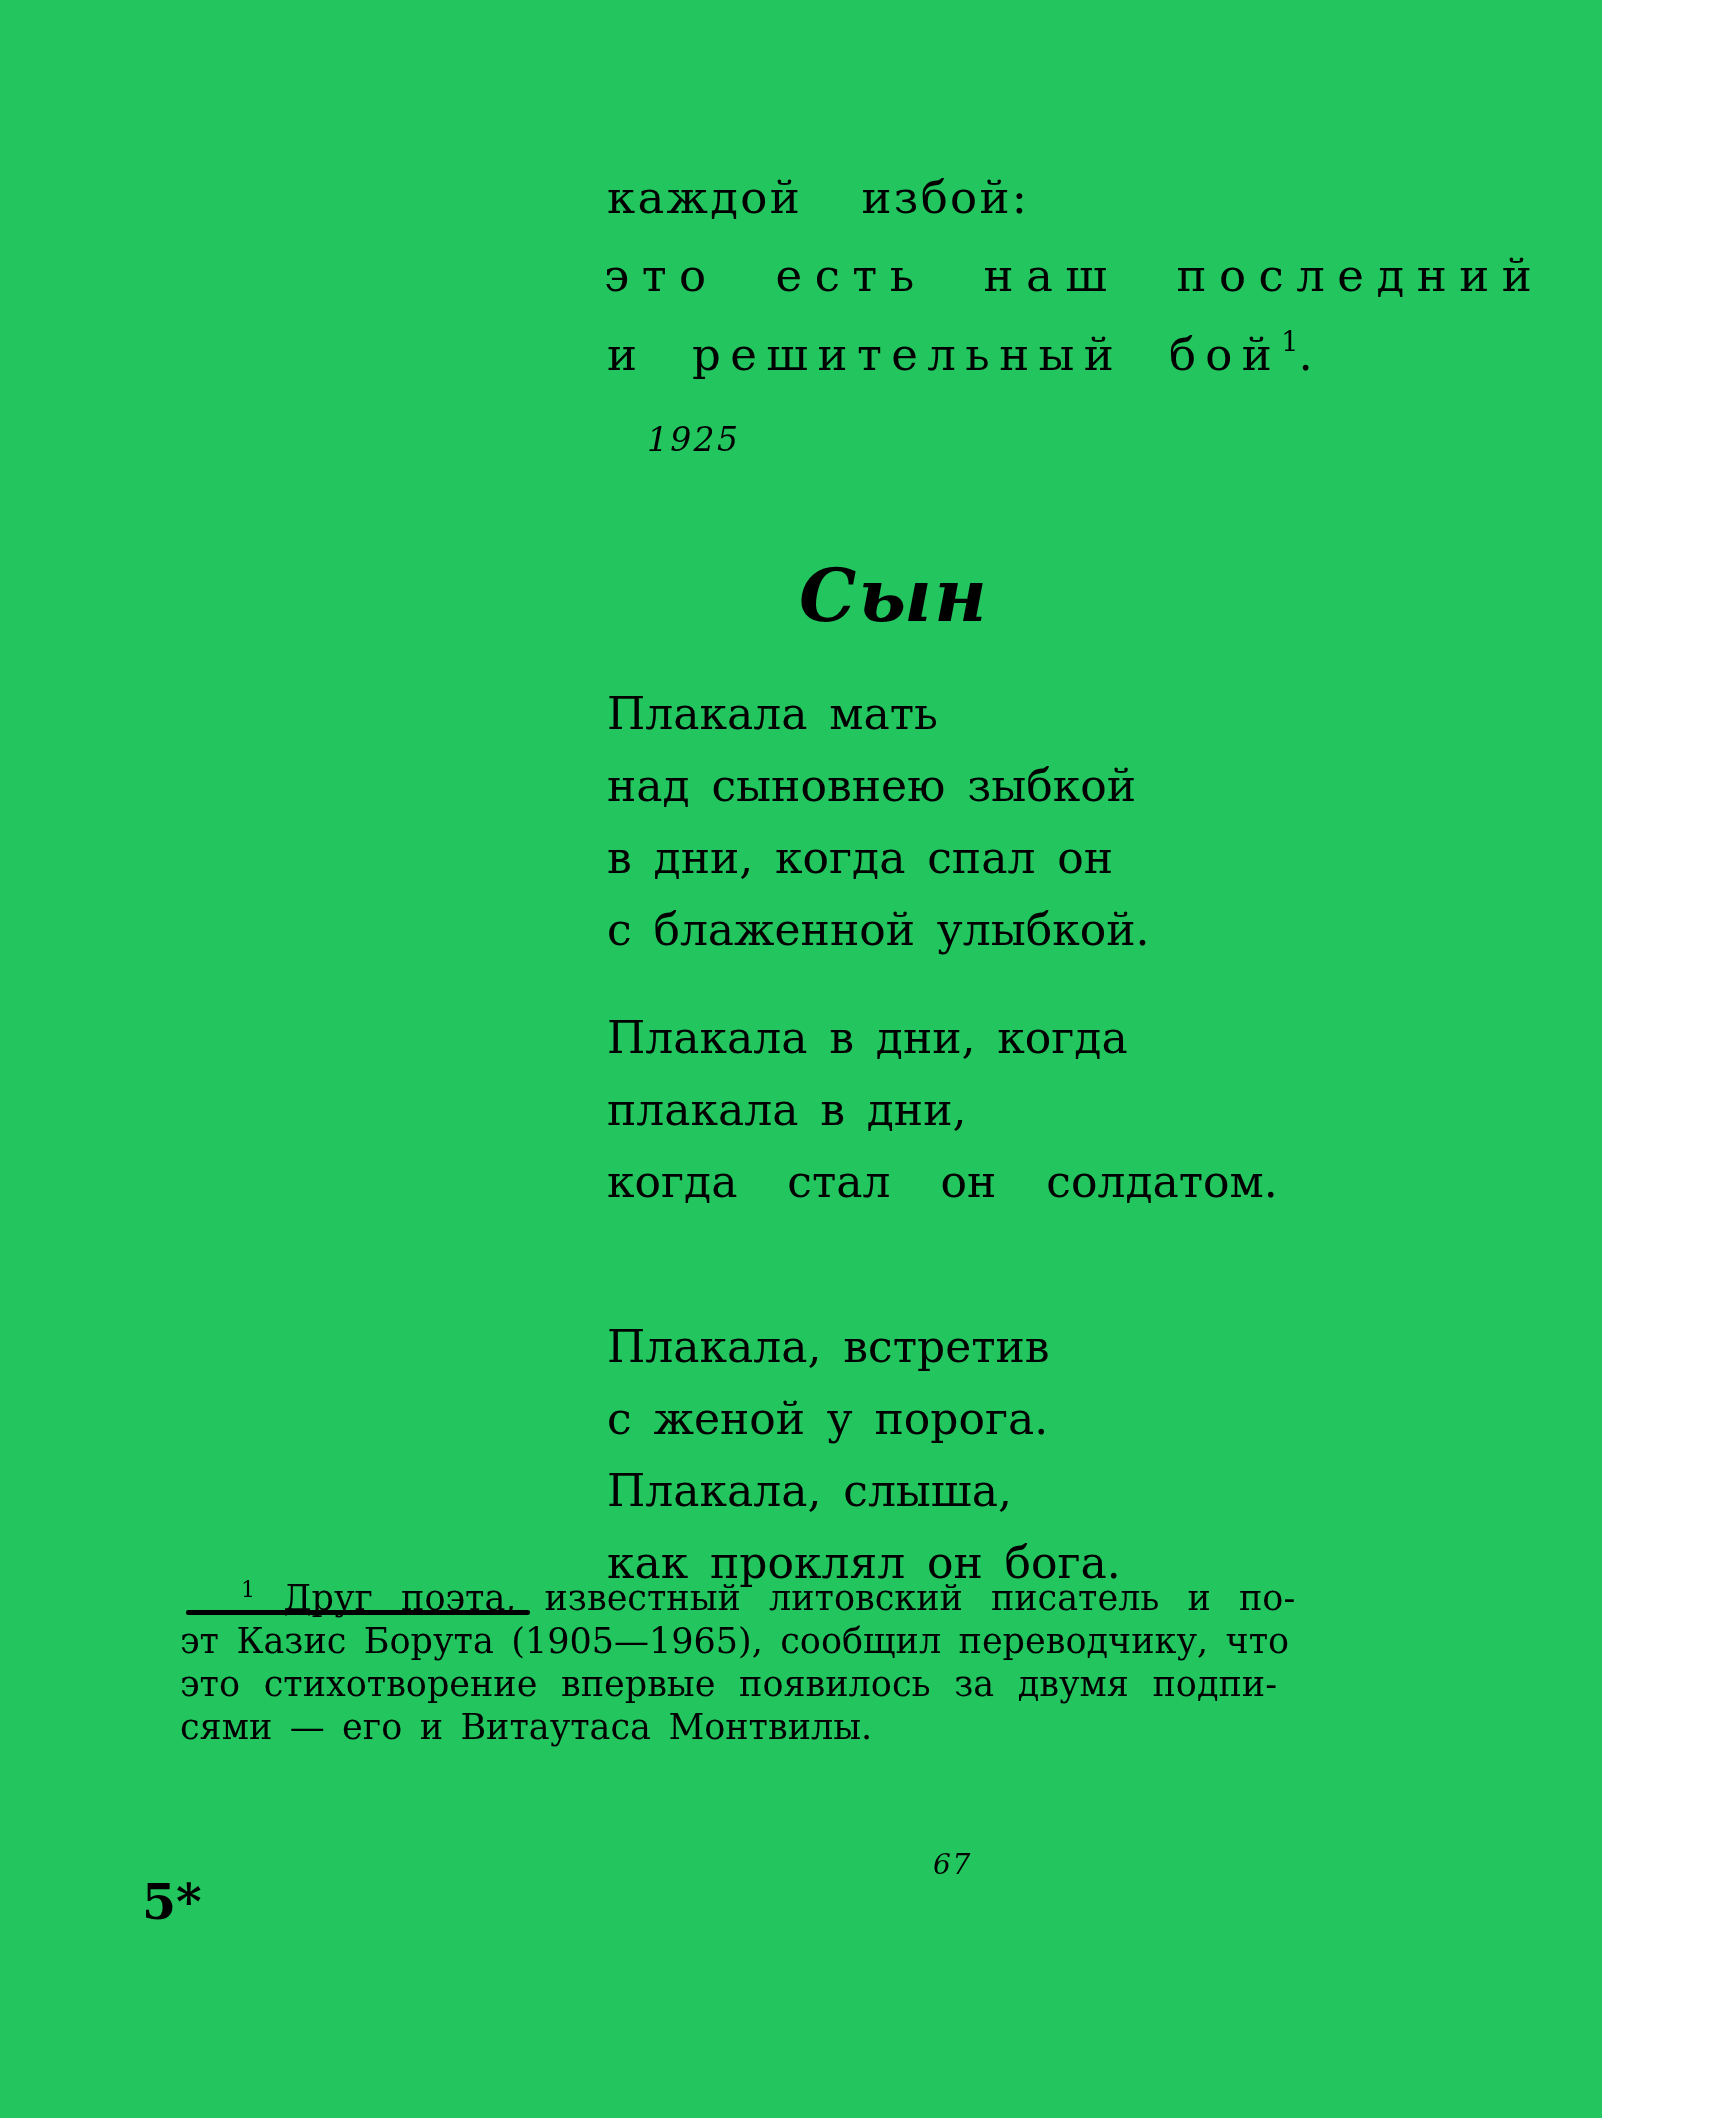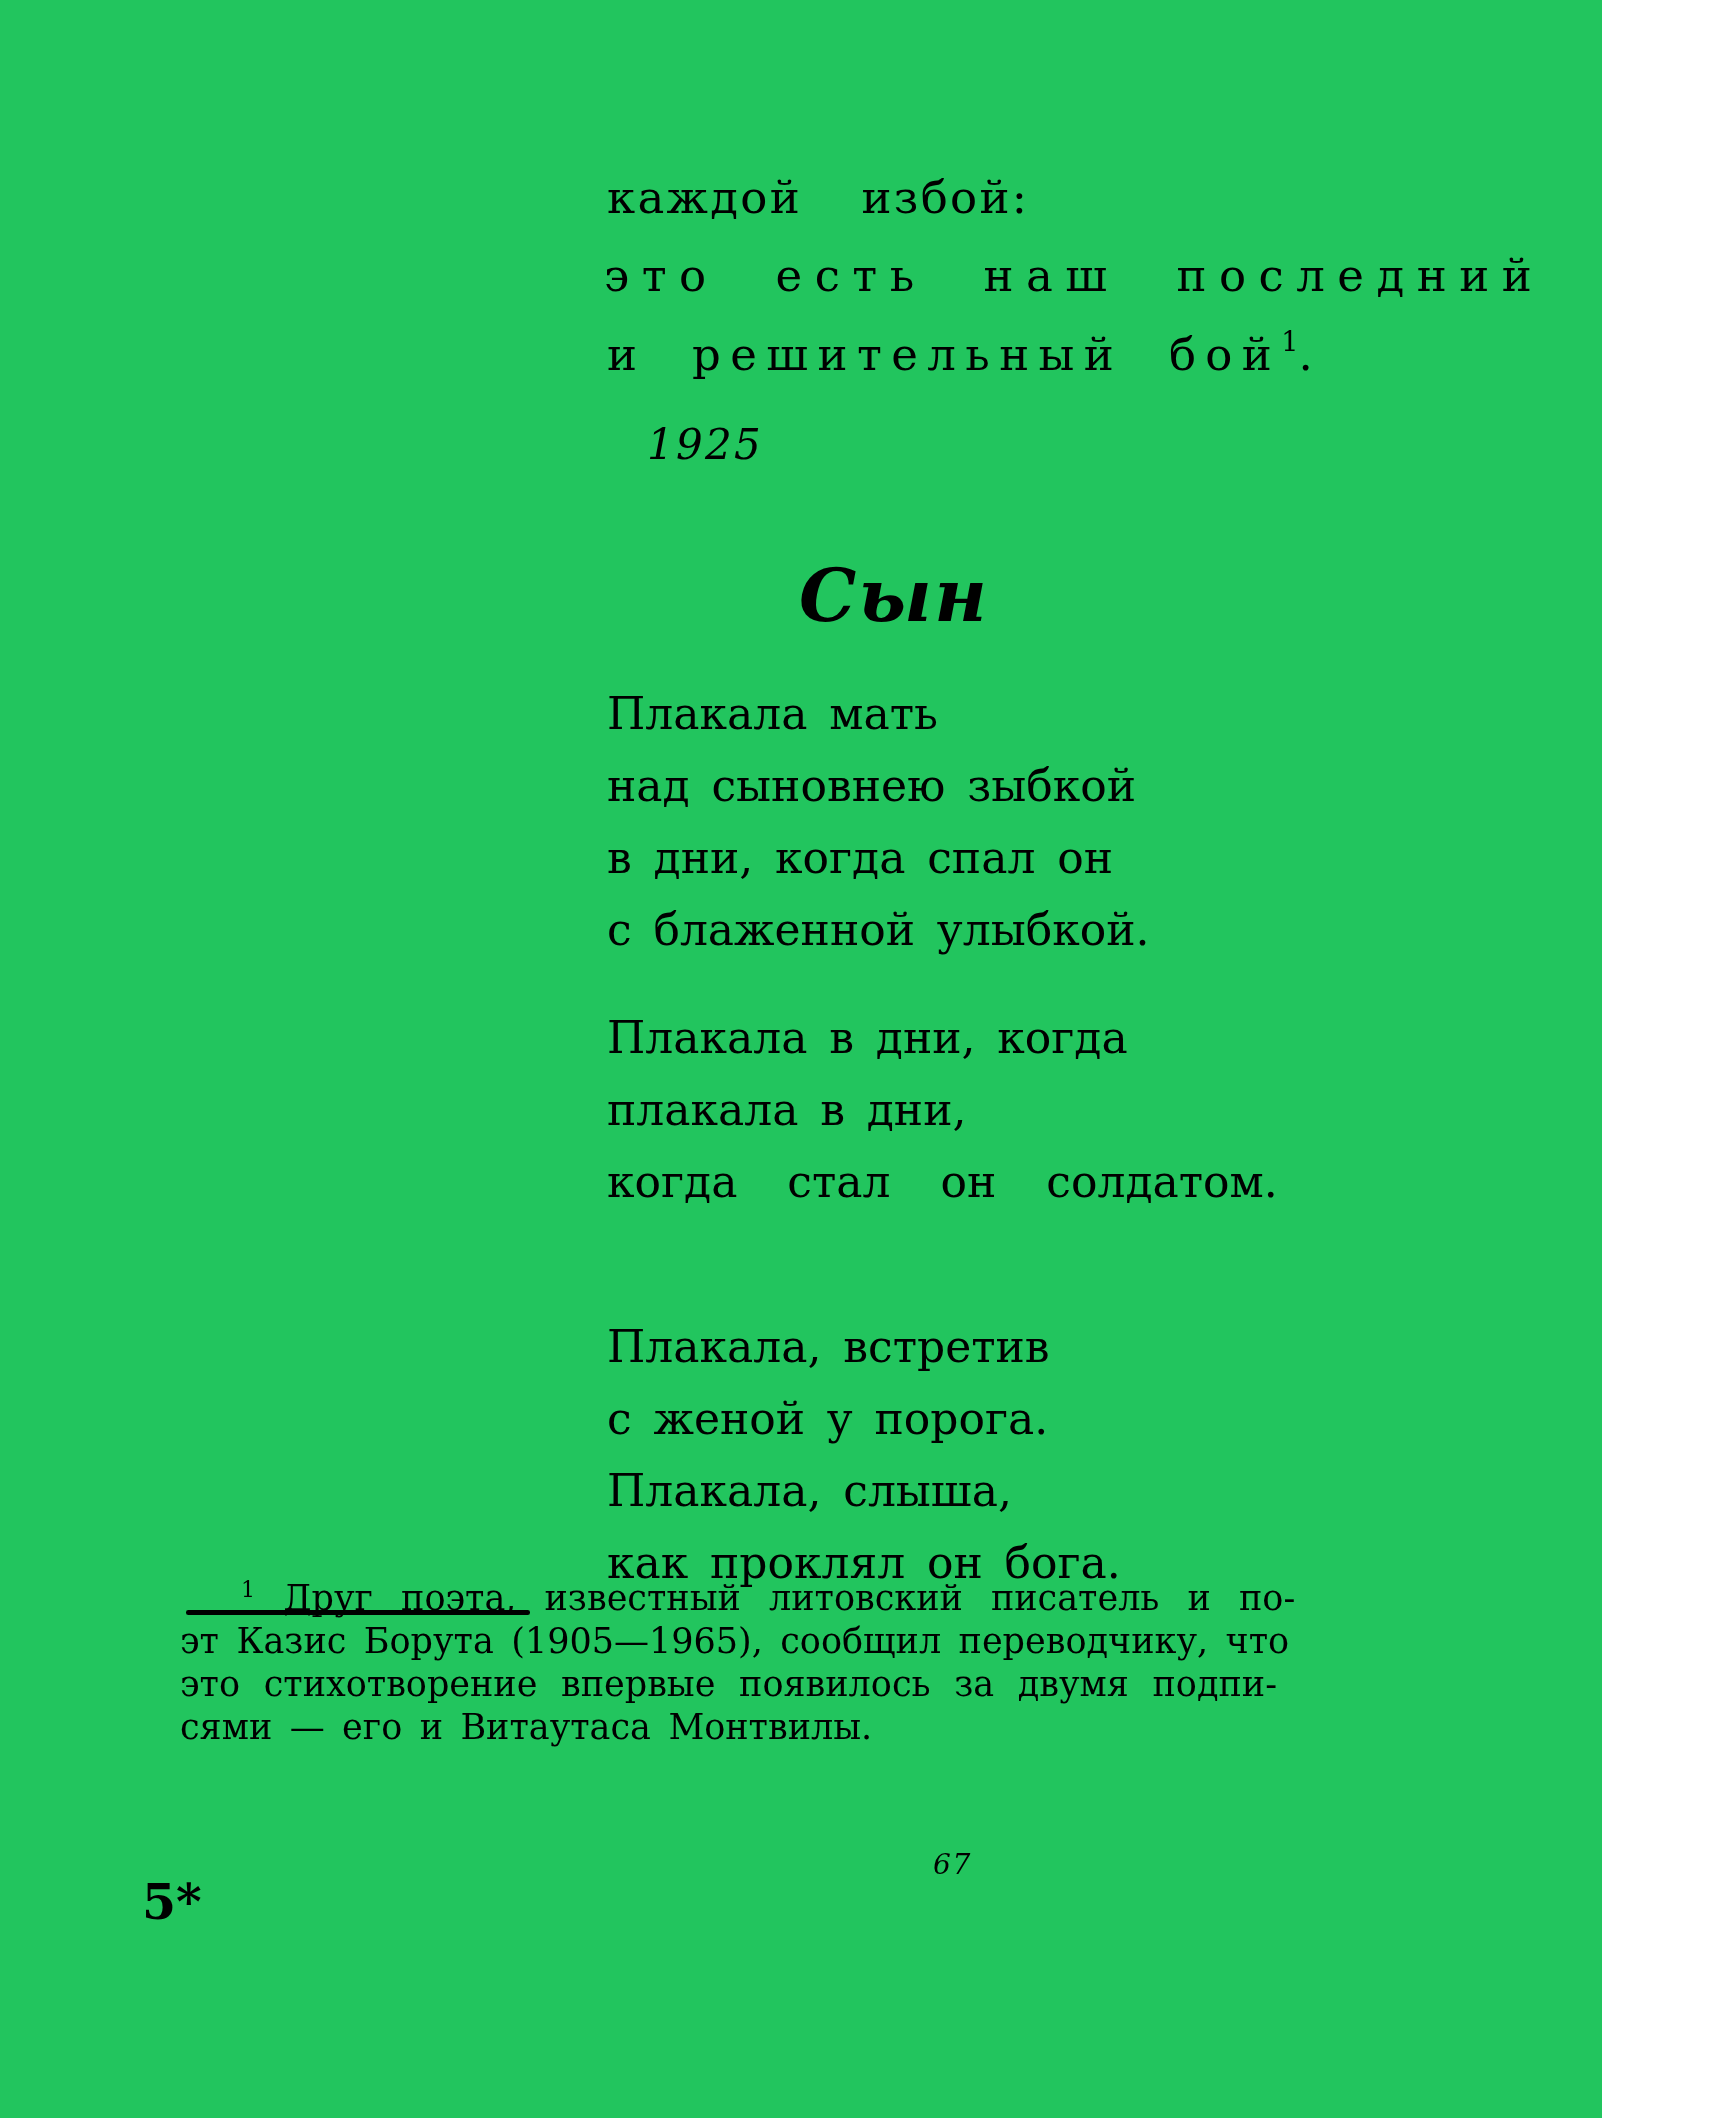--- a/index.html
+++ b/index.html
@@ -13,21 +13,21 @@
     overflow: hidden;
   }
   
   .q-line { position: absolute; white-space: nowrap; font-size: 45px; }
   .q1 { left: 607px; top: 171px; letter-spacing: 2.3px;  word-spacing: 43px; }
   .q2 { left: 604px; top: 249px; letter-spacing: 12.5px; word-spacing: 30px; }
   .q3 { left: 607px; top: 326px; letter-spacing: 9.4px; word-spacing: 22px; }
   .q-line sup { font-size: 27px; letter-spacing: 0; vertical-align: 19px; }
   .year {
     position: absolute; left: 647px; top: 420px;
-    font-size: 42px; font-style: italic; letter-spacing: 2.3px;
+    font-size: 33px; font-style: italic; letter-spacing: 2.3px;
   }
   
   .poem-title {
     position: absolute; left: 799px; top: 553px;
     font-size: 72px; font-weight: bold; font-style: italic; letter-spacing: 2.3px;
     white-space: nowrap;
     text-align: right;
   }
   
   .stanza { position: absolute; left: 607px; font-size: 44px; line-height: 72px; white-space: nowrap; }

